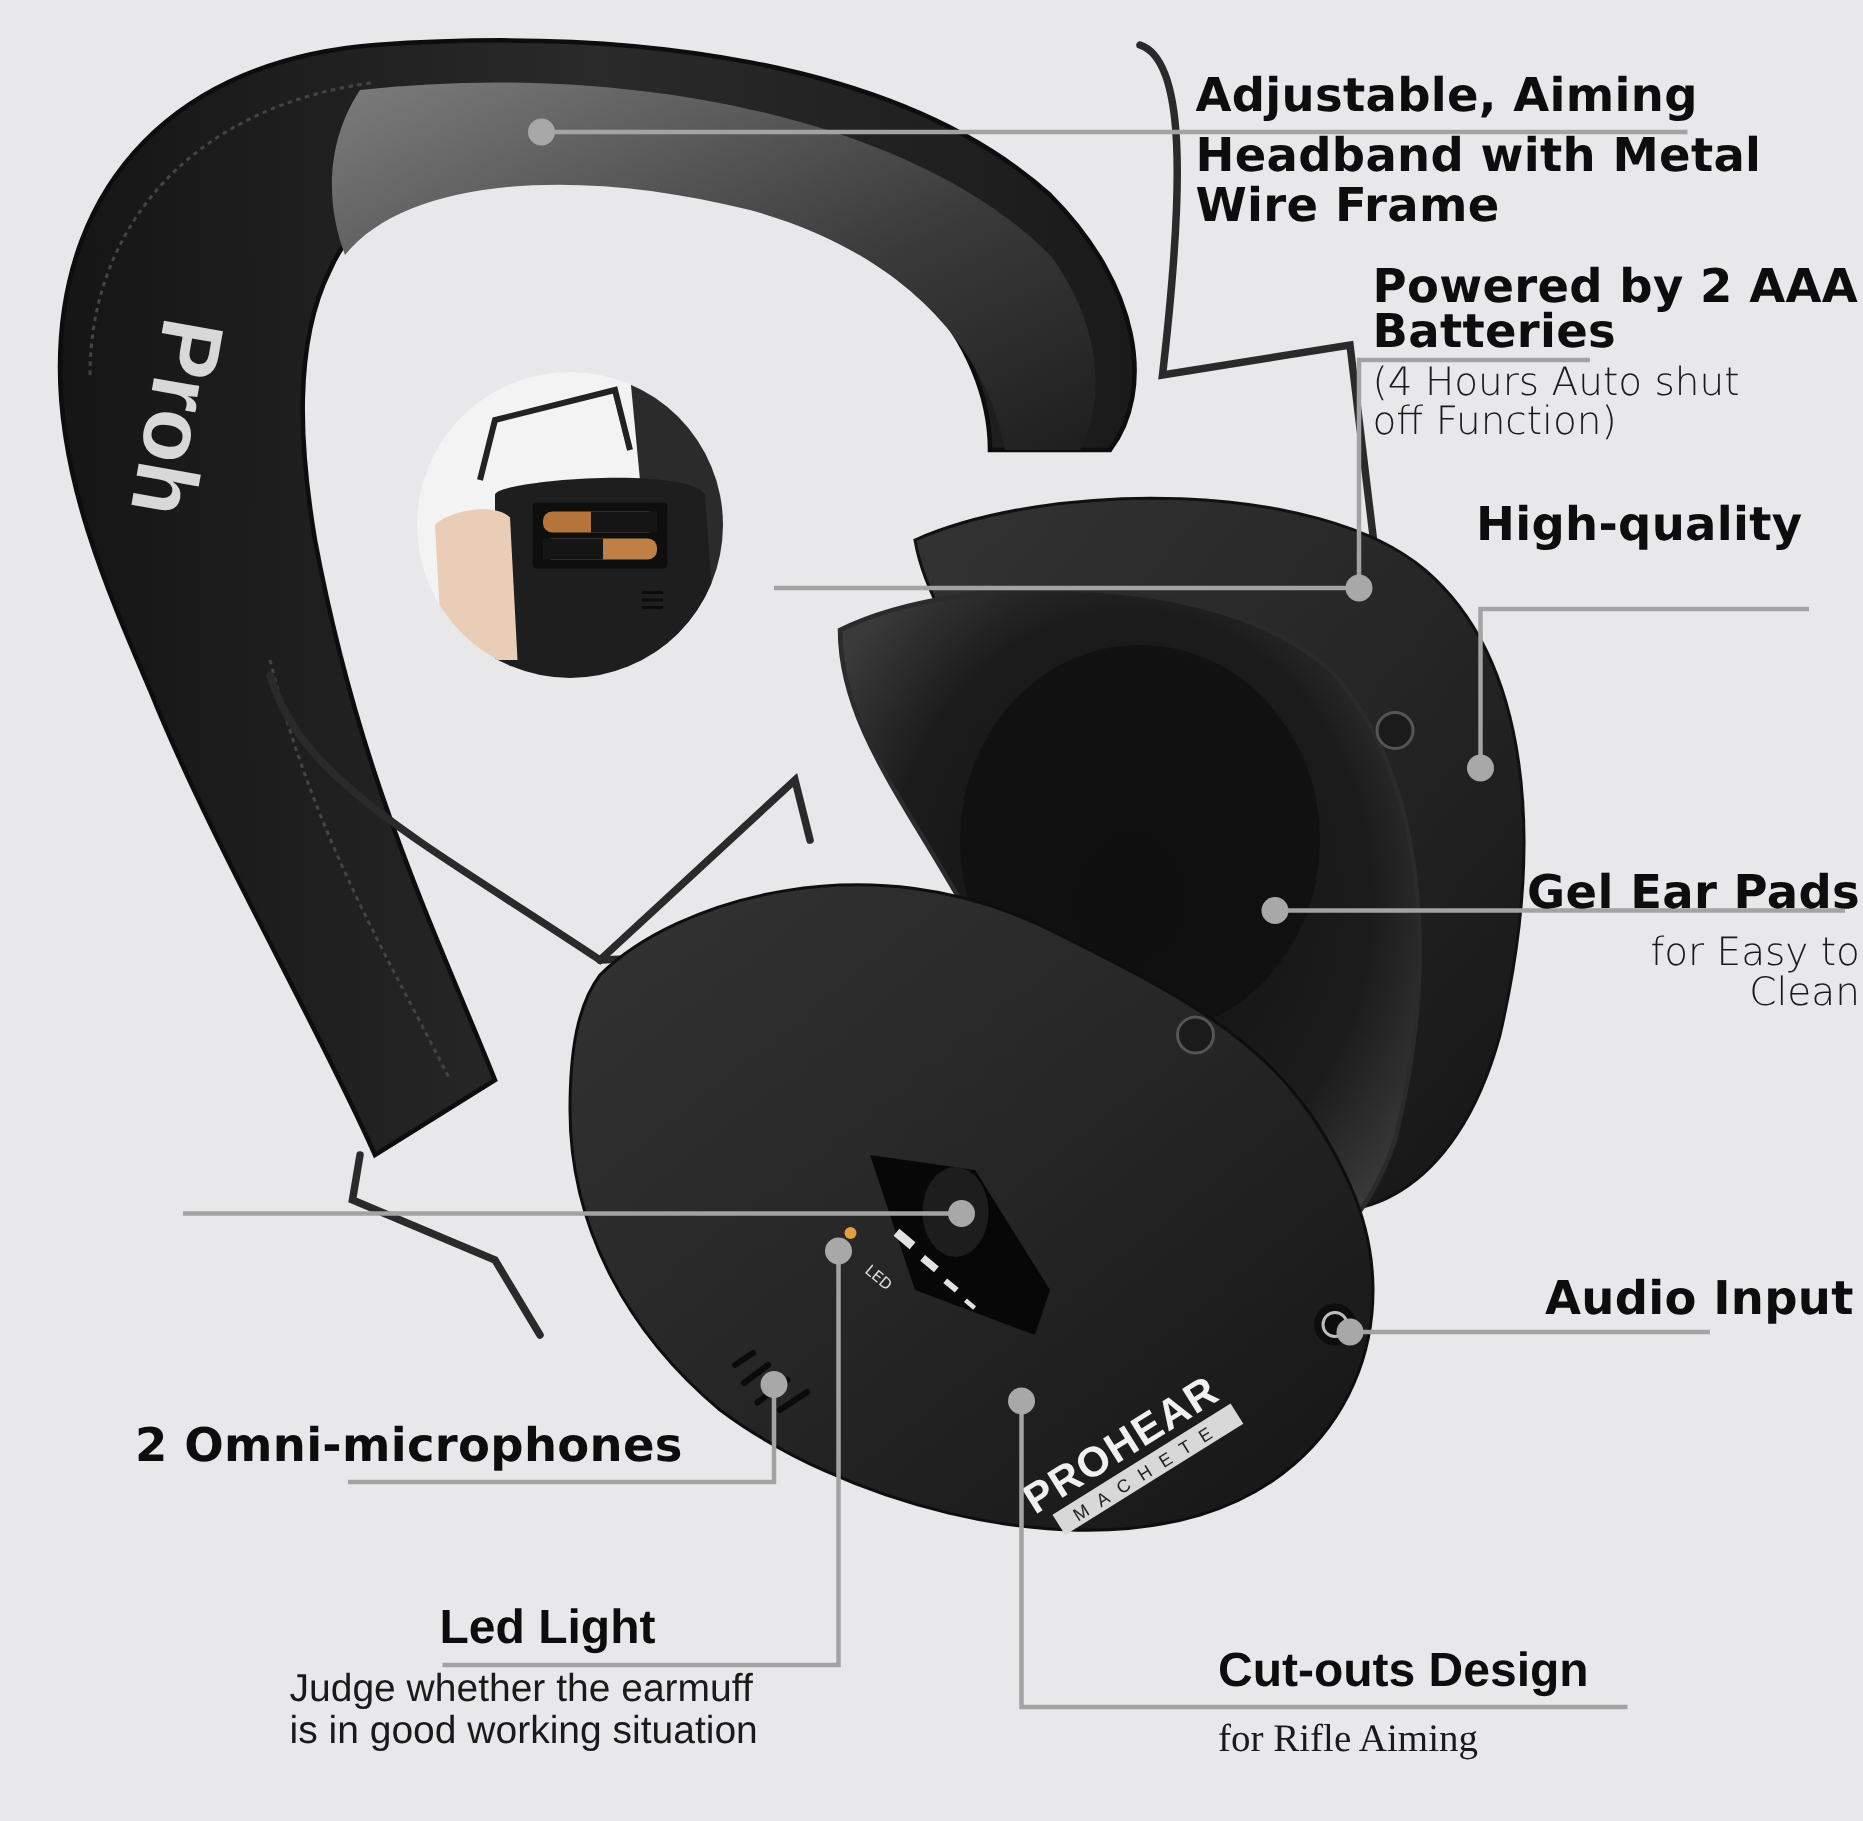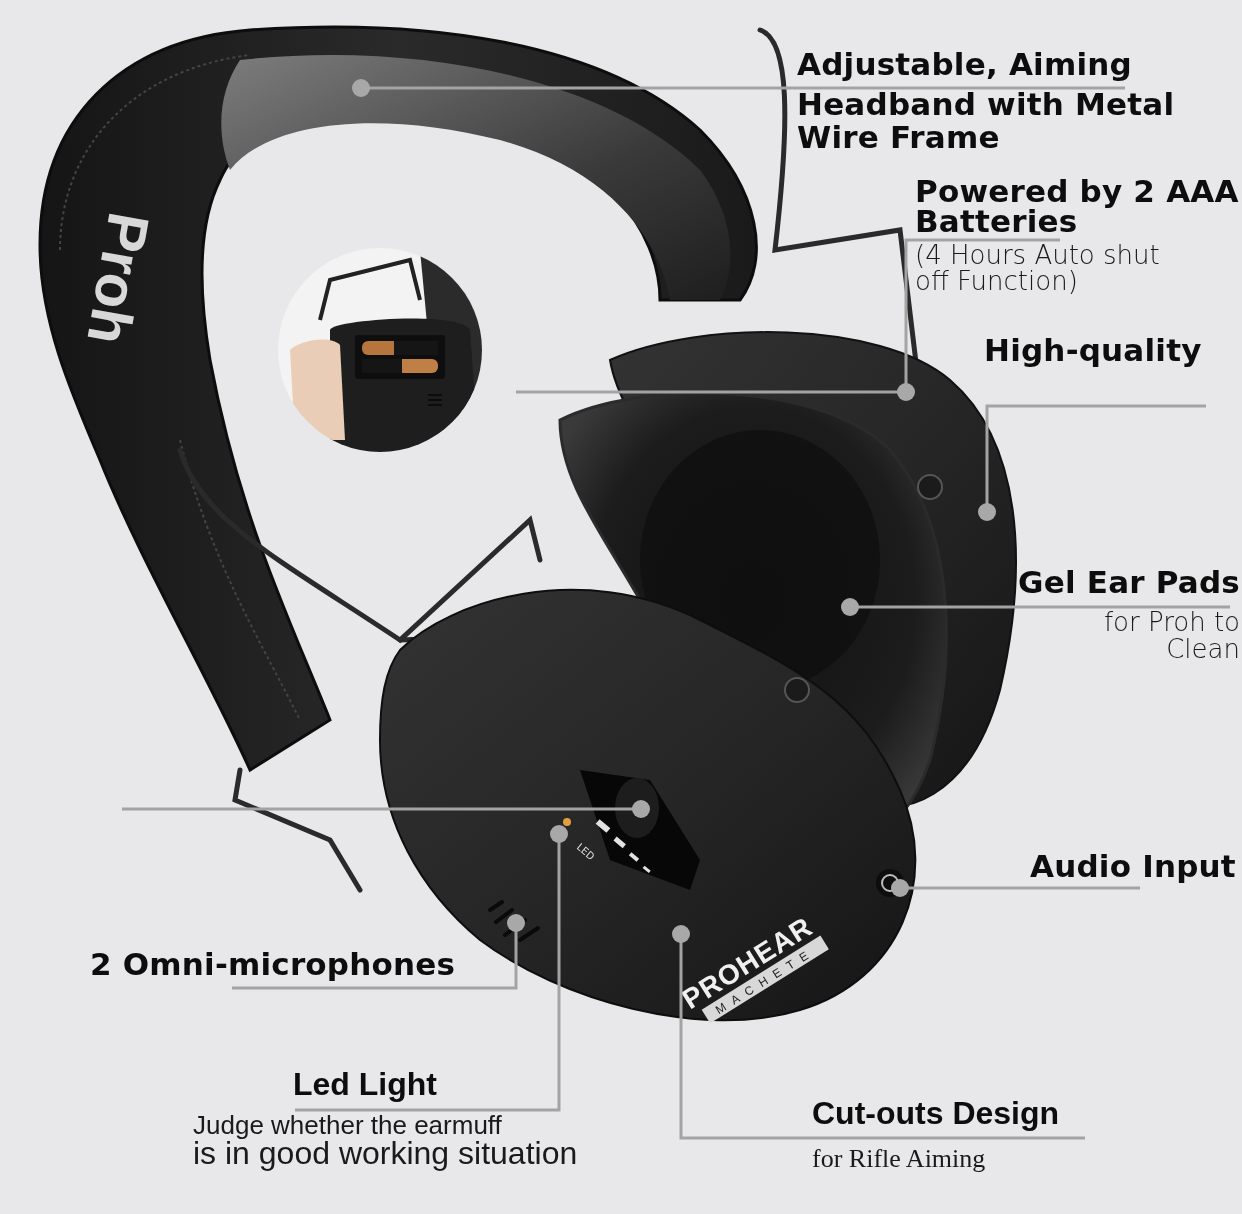--- a/index.html
+++ b/index.html
@@ -178,39 +178,39 @@
     <div class="title" style="line-height:30px;">Powered by 2 AAA</div>
     <div class="title" style="line-height:30px;">Batteries</div>
     <div class="sub" style="margin-top:6px; line-height:27px;">(4 Hours Auto shut</div>
     <div class="sub" style="line-height:24px;">off Function)</div>
   </div>
 
   <div class="label title" style="left:984px; top:333px; line-height:34px;">
     <div>High-quality</div>
   </div>
 
-  <div class="label right" style="right:2px; top:566px;">
+  <div class="label right" style="right:2px; top:579px;">
     <div class="title">Gel Ear Pads</div>
-    <div class="sub" style="margin-top:10px;">for Proh to</div>
+    <div class="sub" style="margin-top:10px;">for Easy to</div>
     <div class="sub">Clean</div>
   </div>
 
 
   <div class="label title" style="left:1030px; top:850px;">
     <div>Audio Input</div>
   </div>
 
   <div class="label title" style="left:90px; top:948px;">
     <div>2 Omni-microphones</div>
   </div>
 
   <div class="label" style="left:193px; top:1066px;">
     <div class="title-narrow" style="margin-left:100px; line-height:36px;">Led Light</div>
     <div class="sub sub-narrow" style="margin-top:9px; font-weight:400; font-size:26px; line-height:28px;">Judge whether the earmuff</div>
-    <div class="sub sub-narrow" style="font-weight:400; font-size:32px; line-height:28px;">is in good working situation</div>
+    <div class="sub sub-narrow" style="font-weight:400; font-size:26px; line-height:28px;">is in good working situation</div>
   </div>
 
   <div class="label" style="left:812px; top:1095px;">
     <div class="title-narrow" style="line-height:36px;">Cut-outs Design</div>
     <div class="sub sub-narrow" style="margin-top:14px; font-weight:400; font-size:26px;font-family:Liberation Serif, serif;">for Rifle Aiming</div>
   </div>
 
 </div>
 
 </body></html>

